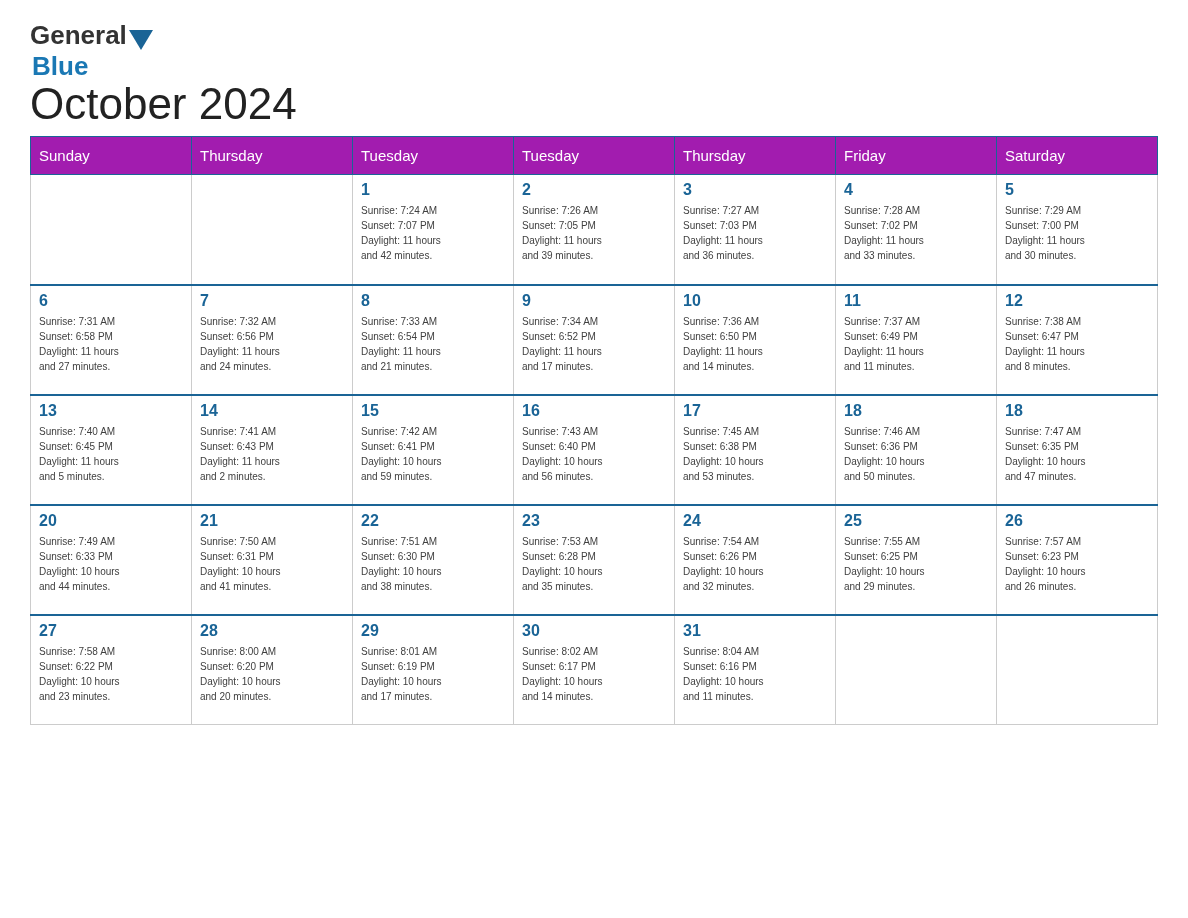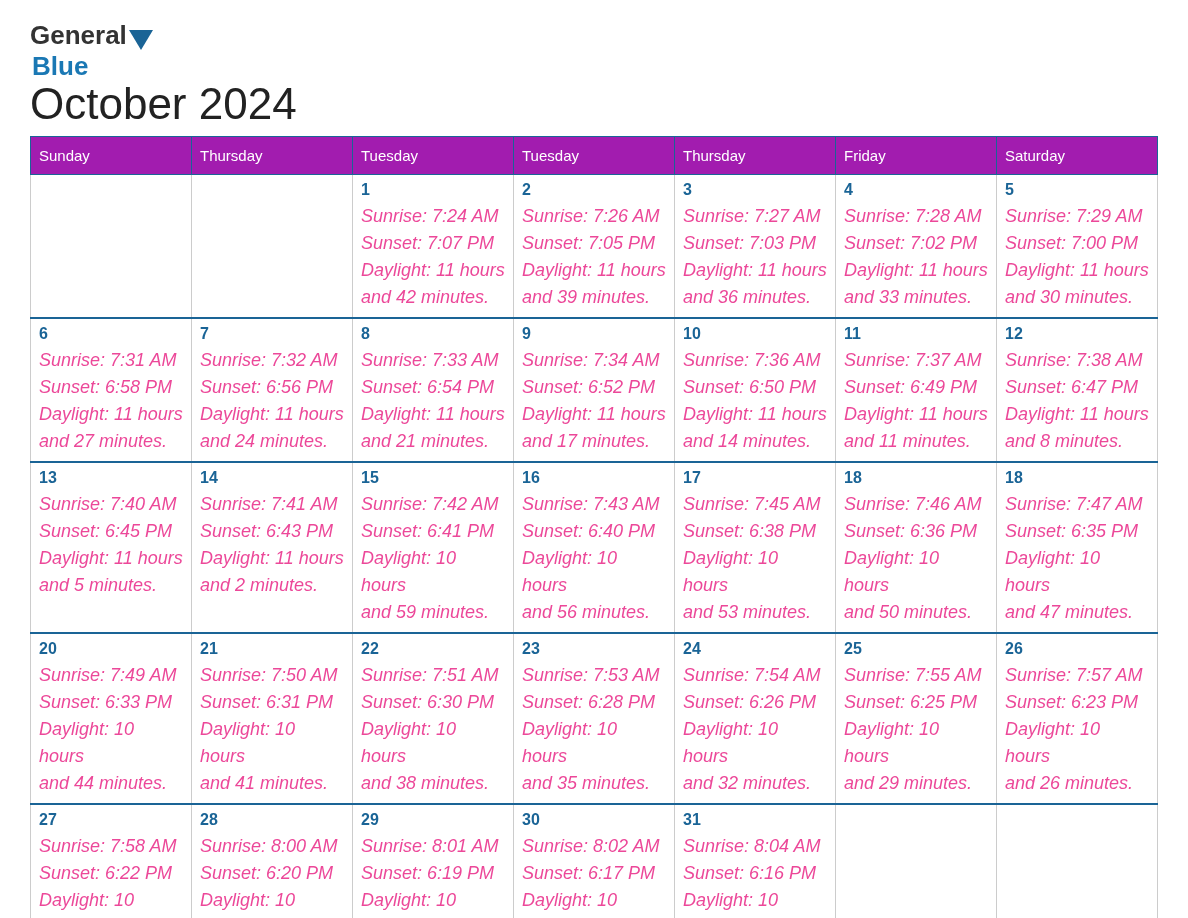--- a/index.html
+++ b/index.html
@@ -85,24 +85,23 @@
       color: #333;
     }
     .day-number {
       font-size: 16px;
       font-weight: bold;
       color: #1a6496;
       display: block;
       margin-bottom: 4px;
     }
     .day-info {
-      font-size: 18px;
-      color: #ec4899;
+      font-size: 10px;
+      color: #404040;
       line-height: 1.5;
-      font-style: italic;
     }
     .empty-cell {
       background: #fff;
     }
     .row-divider td {
       border-top: 2px solid #1a6496;
     }
   </style>
 </head>
 <body>

